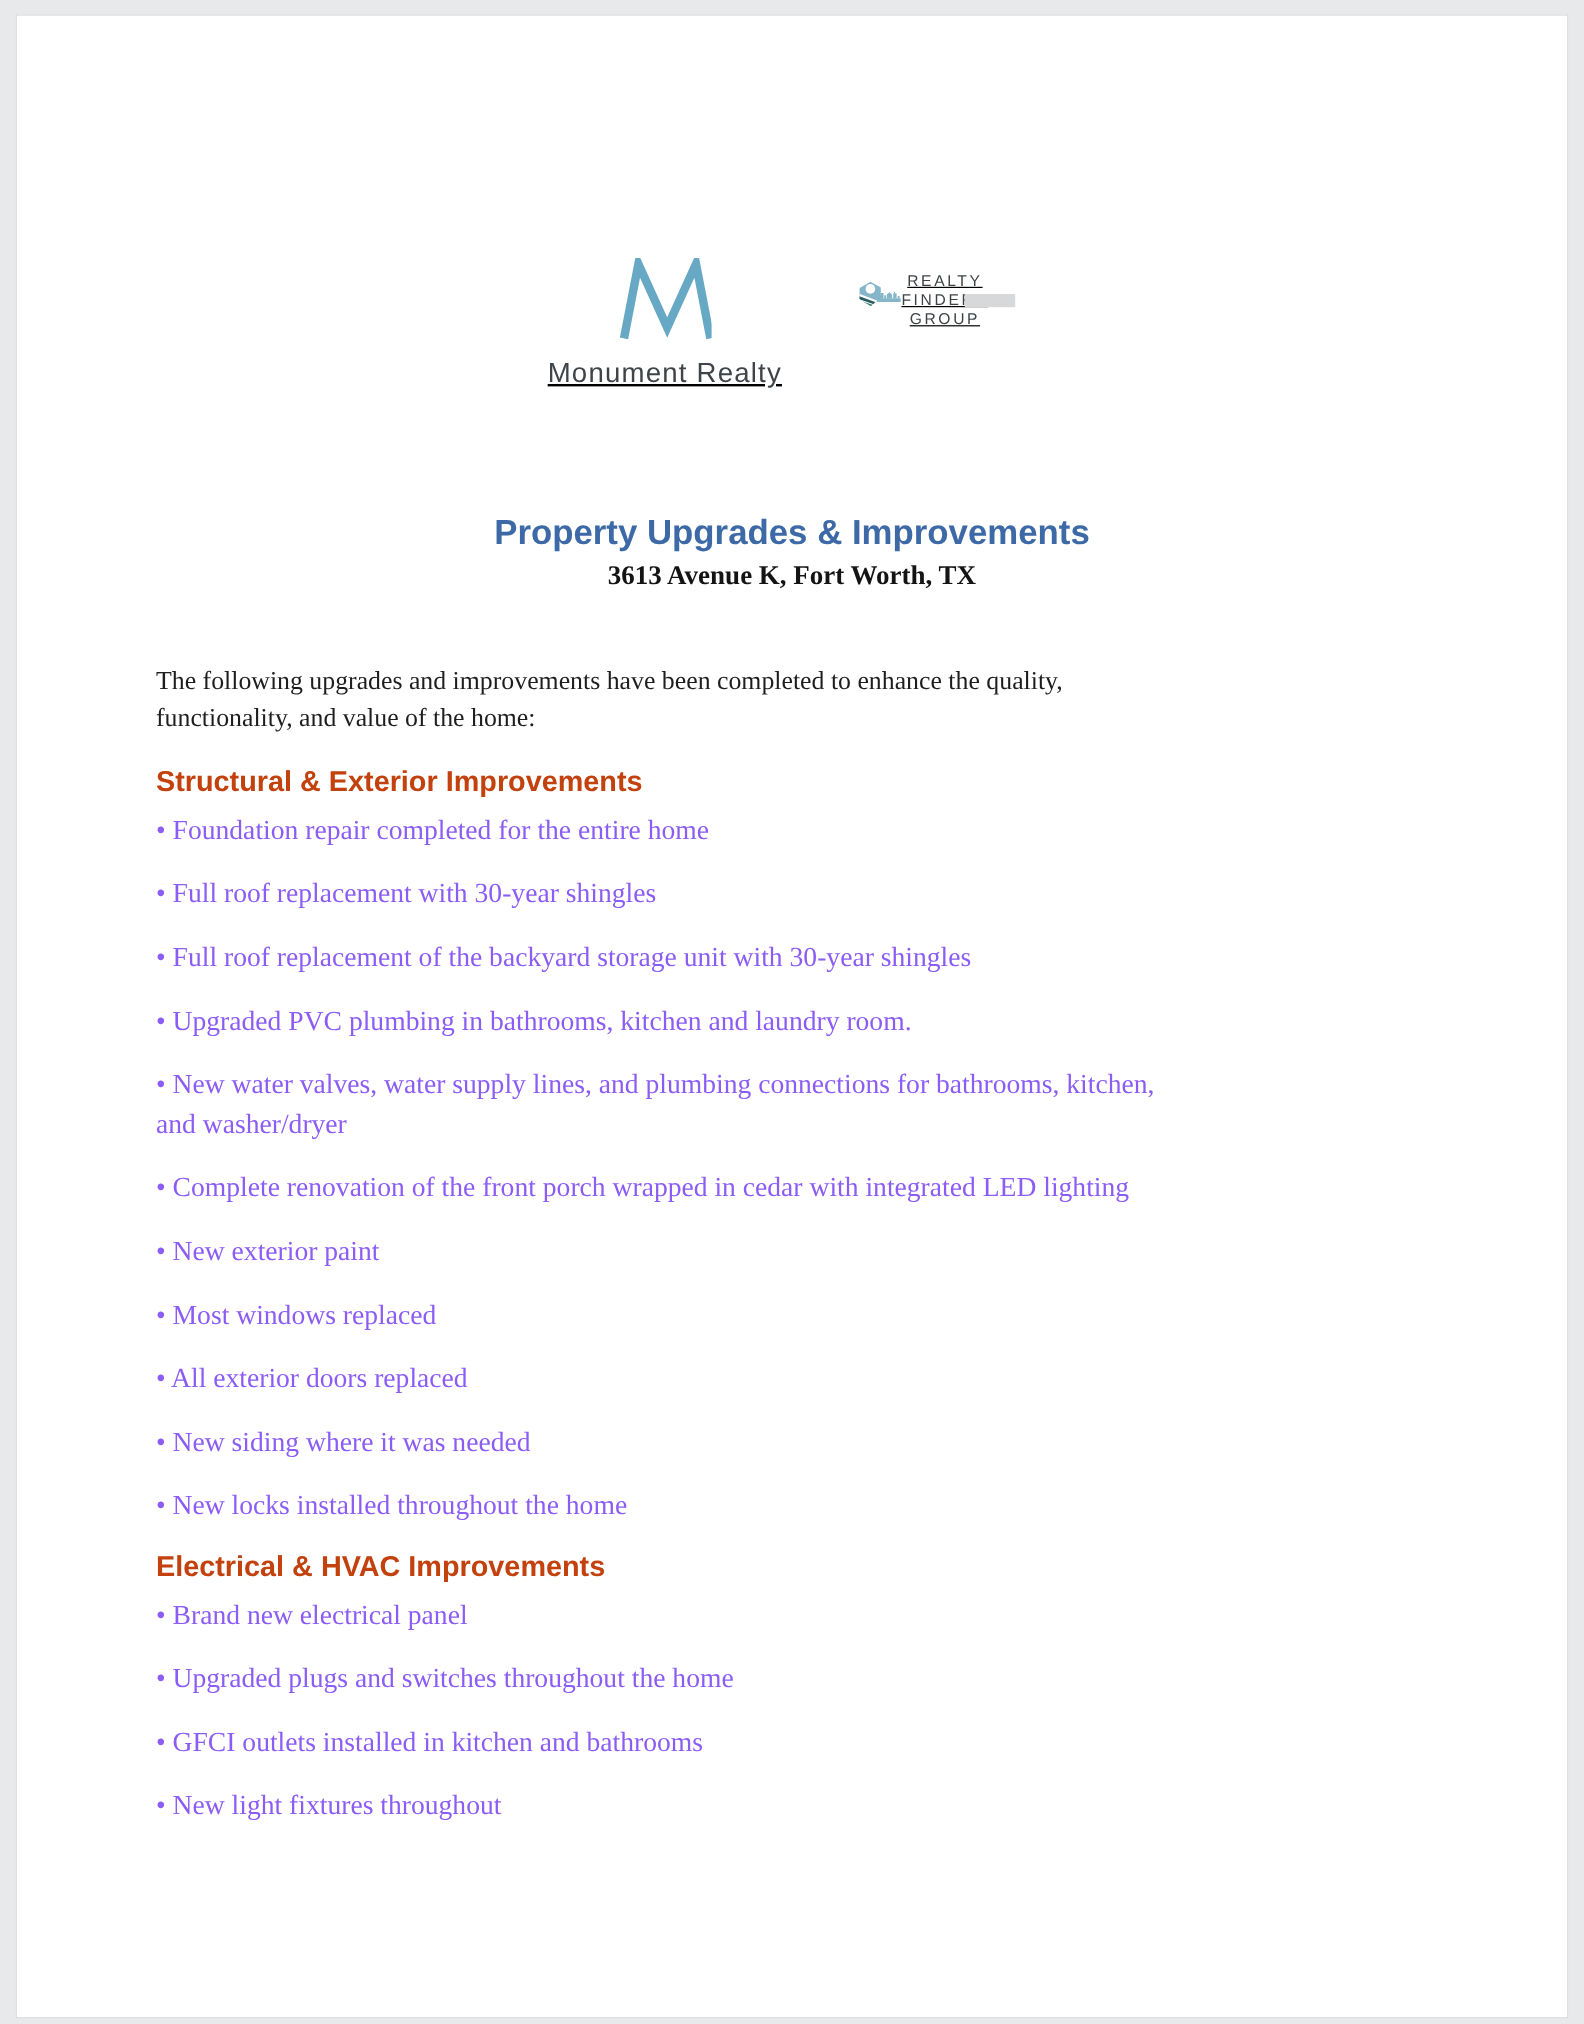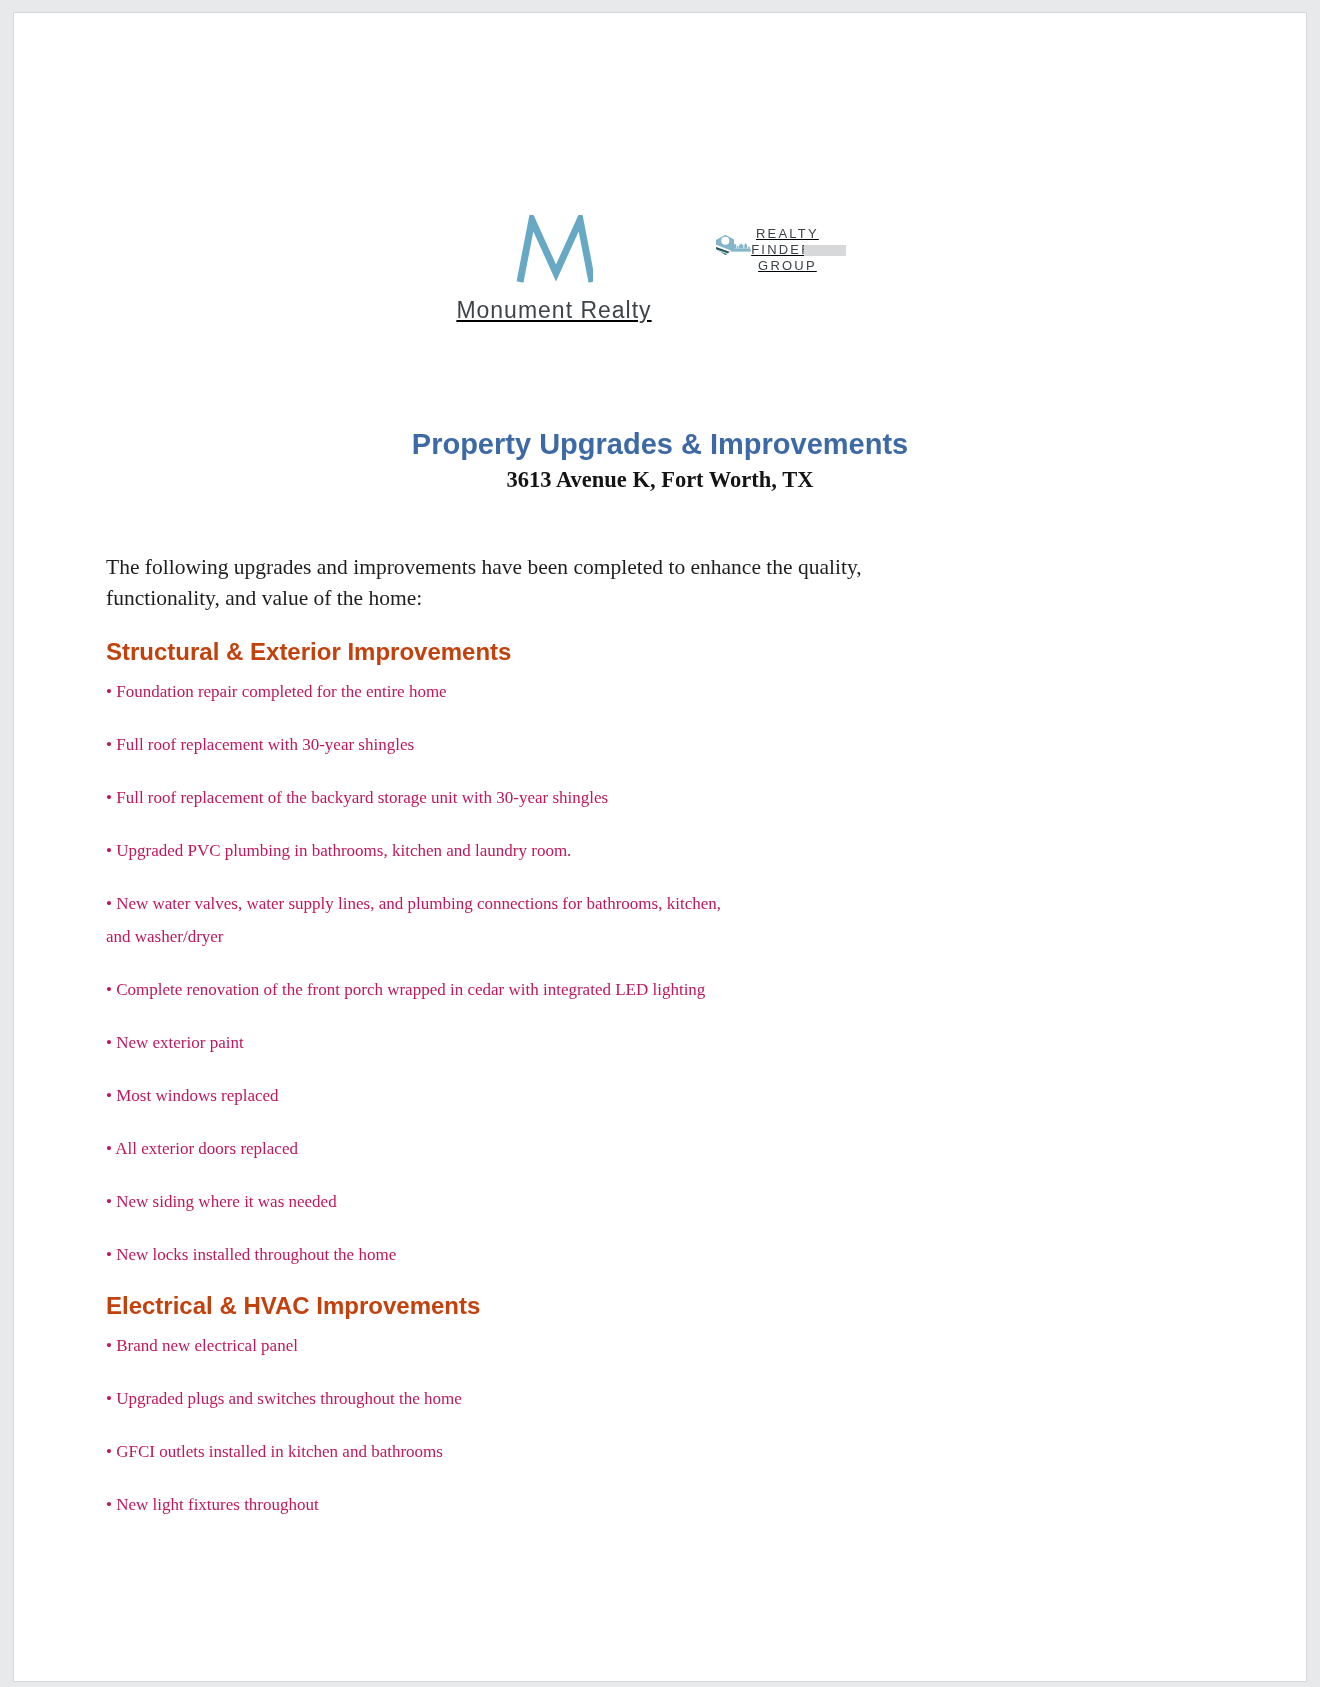--- a/index.html
+++ b/index.html
@@ -41,37 +41,37 @@
   .doc-title{
     margin:102px 0 0 0;text-align:center;
     font-family:"Liberation Sans",sans-serif;
     font-size:29px;line-height:36px;font-weight:bold;color:#3d6aa6;
   }
   .doc-address{
     margin-top:4px;text-align:center;
     font-size:22.5px;line-height:28px;font-weight:bold;color:#141414;
   }
   
-  .content{padding-left:92px;padding-right:140px;}
+  .content{padding-left:116px;padding-right:140px;}
   .intro{
     margin:58px 0 0 0;max-width:880px;
     font-size:21.5px;line-height:31px;color:#1e1e1e;
     white-space:pre-line;
   }
   .section-heading{
     margin:23px 0 0 0;
     font-family:"Liberation Sans",sans-serif;
     font-size:24px;line-height:30px;font-weight:bold;color:#c2410c;
   }
   .section-heading.second{margin-top:2px;}
   ul.upgrades{
     list-style:none;margin:8px 0 0 0;padding:0;max-width:900px;
   }
   ul.upgrades li{
-    font-size:17px;line-height:33px;color:#be185d;
+    font-size:23px;line-height:33px;color:#8b5cf6;
     margin:0 0 20px 0;white-space:pre-line;
   }
   ul.upgrades li::before{content:"• ";}
 </style>
 </head>
 <body>
 
 <div class="page">
 
   <div class="logos">

